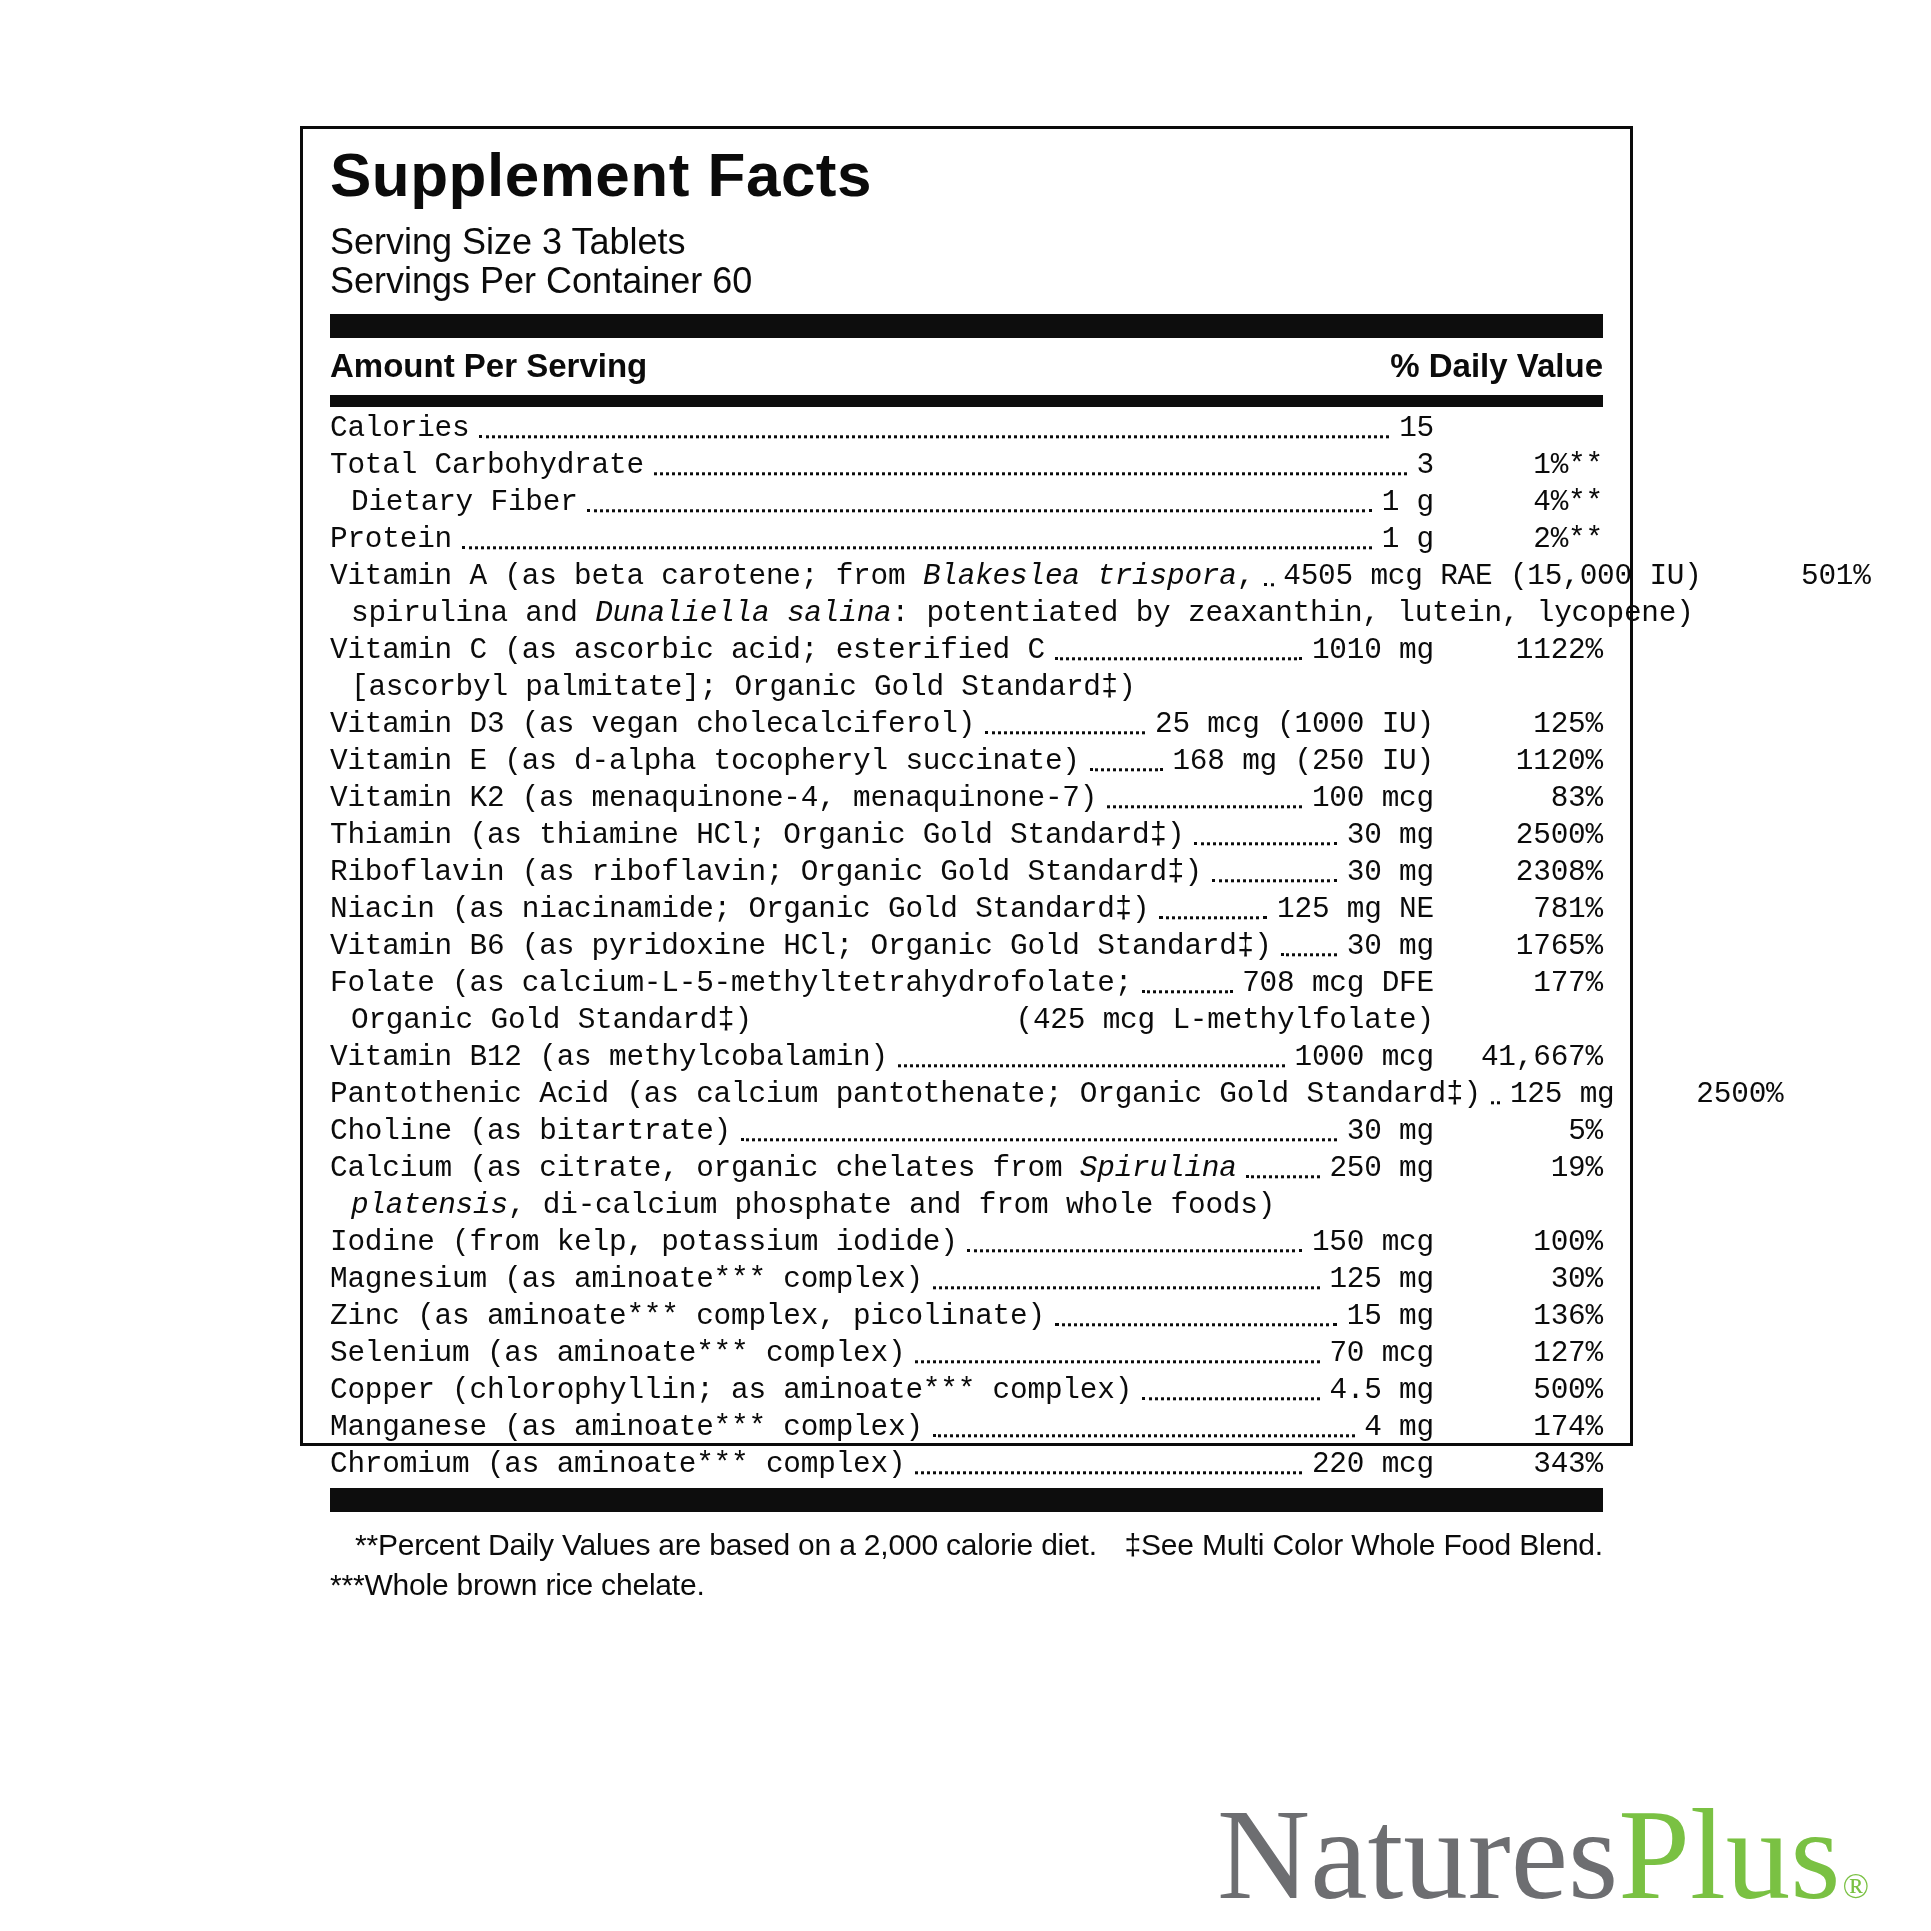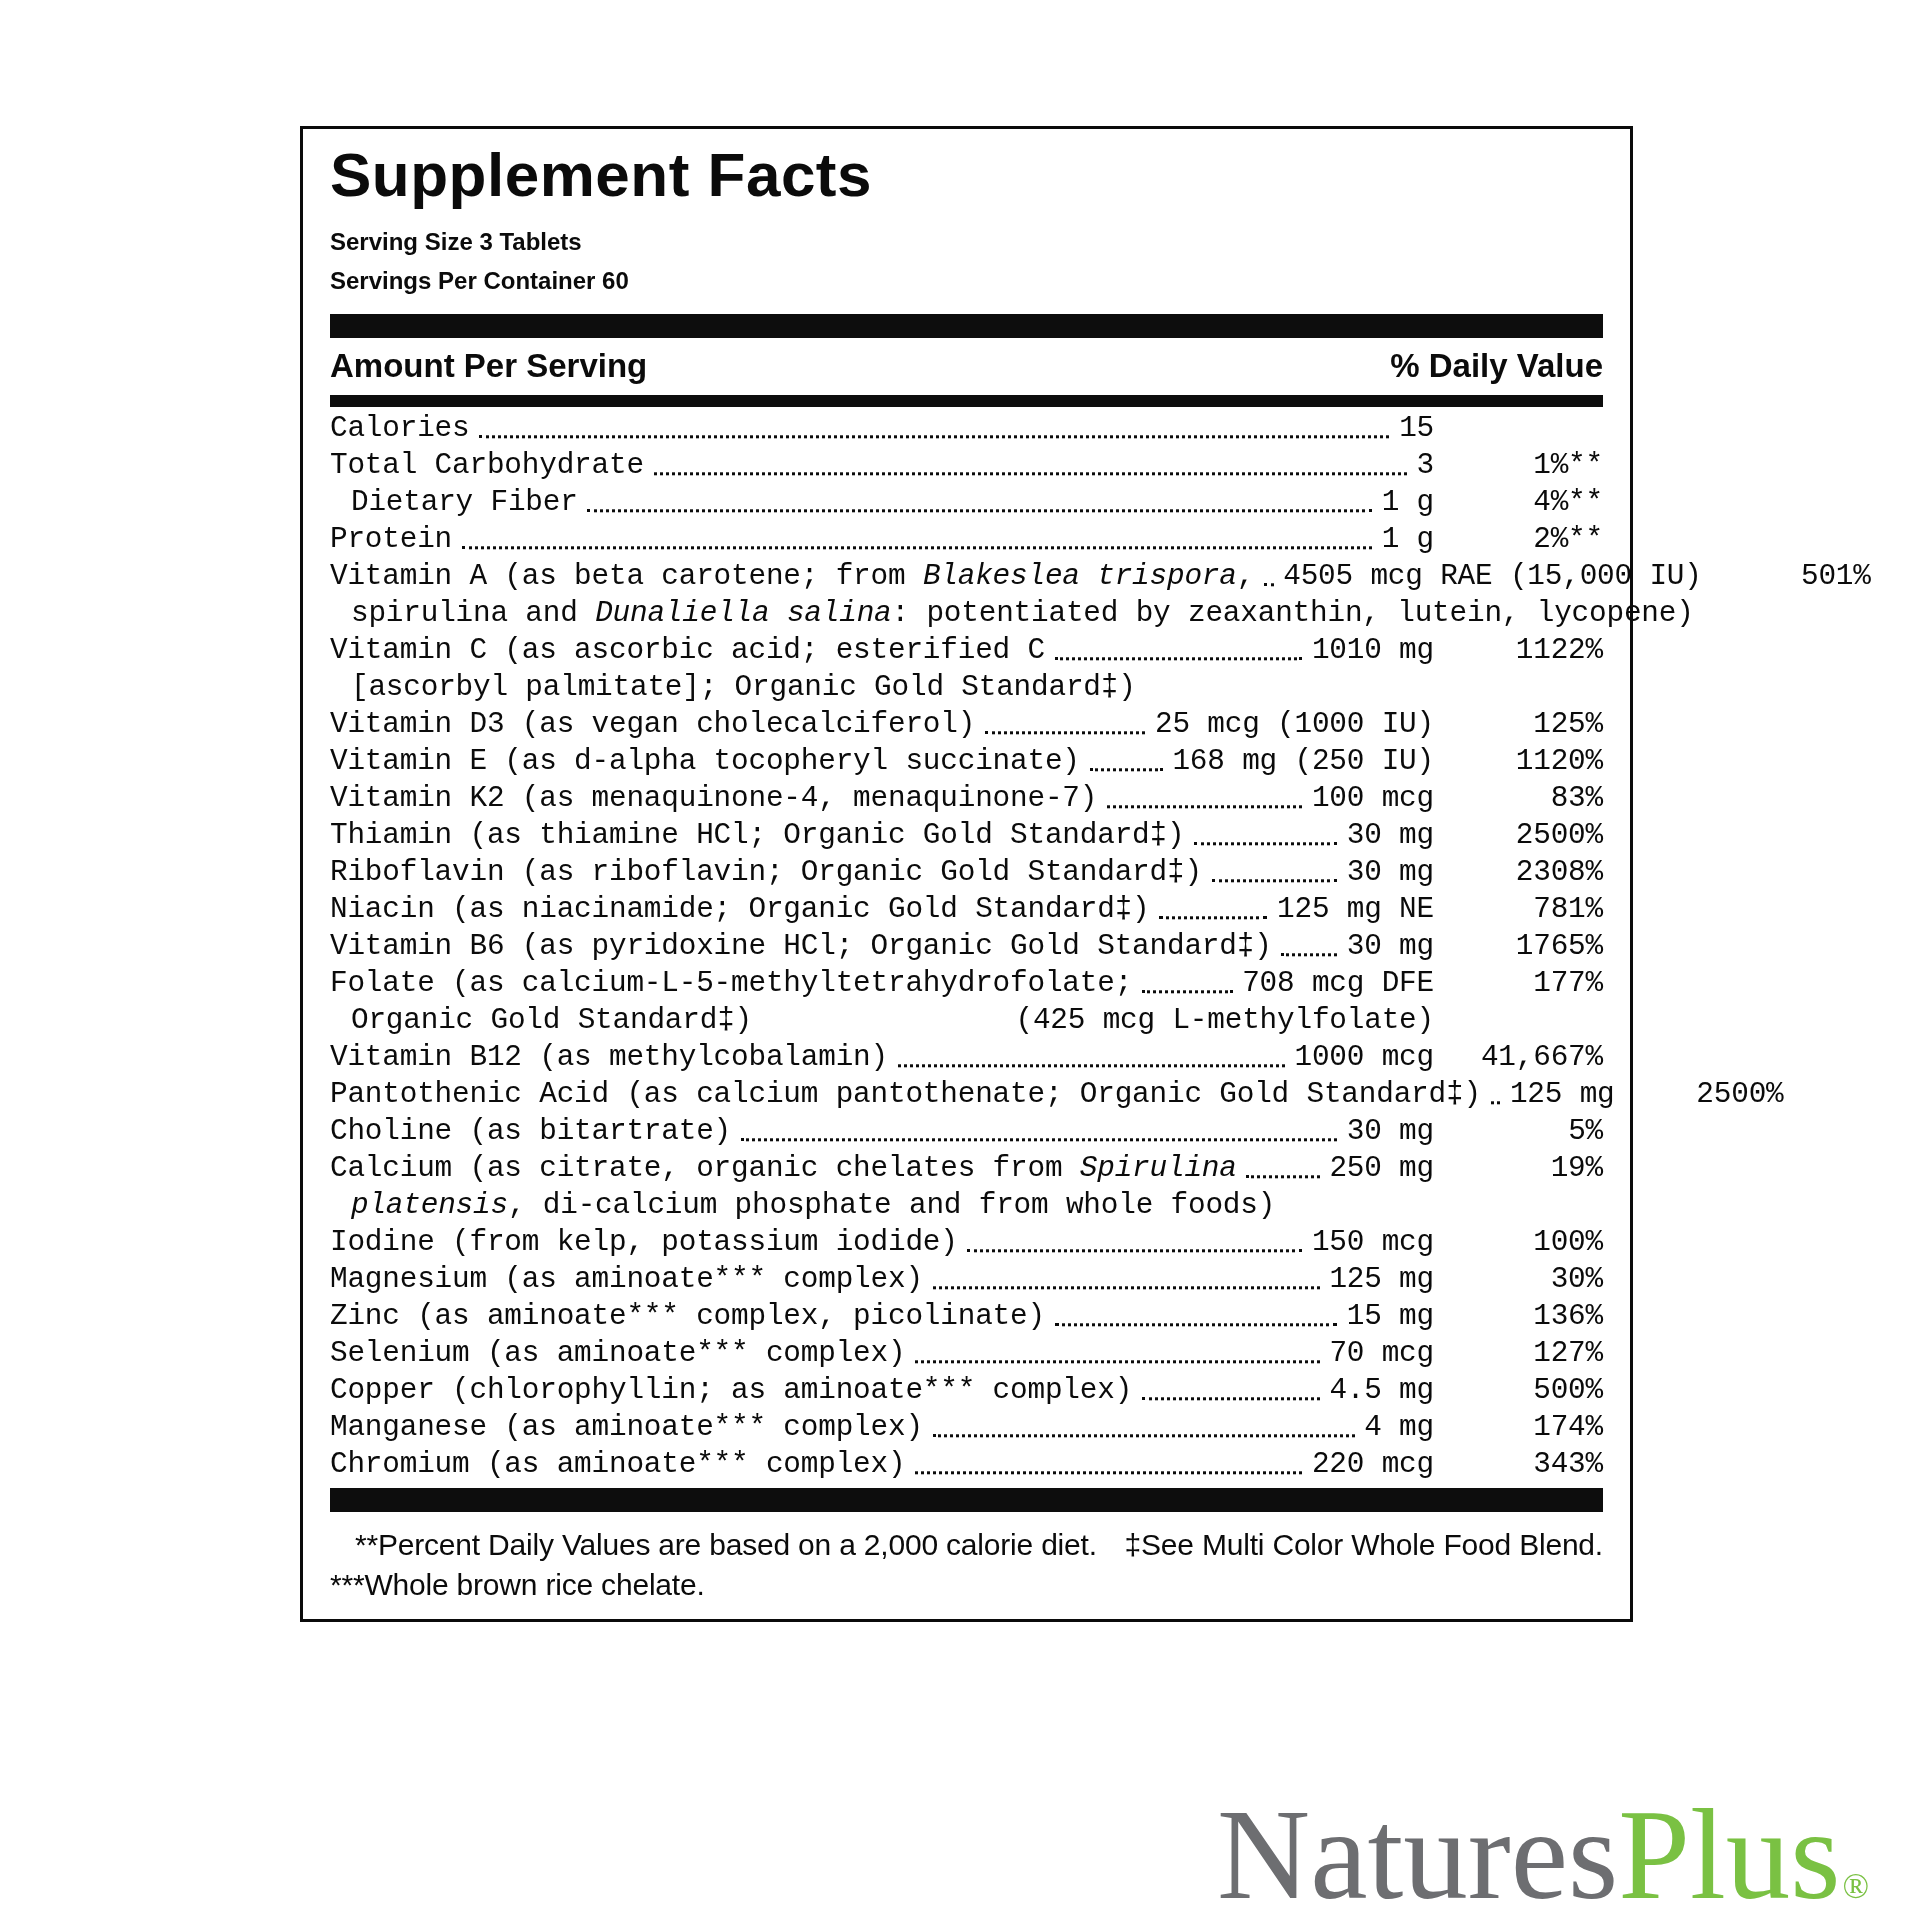--- a/index.html
+++ b/index.html
@@ -7,36 +7,36 @@
     width: 1931px; height: 1931px;
     background: #ffffff;
     font-family: "Liberation Sans", sans-serif;
     color: #0b0b0b;
     position: relative;
     overflow: hidden;
   }
   .facts-box {
     position: absolute;
     left: 300px; top: 126px;
-    width: 1333px; height: 1496px;
+    width: 1333px; height: 1320px;
     border: 3.9px solid #0b0b0b;
     box-sizing: border-box;
     padding: 9.7px 27px 0 27px;
     background: #ffffff;
   }
   .title {
     font-size: 62px;
     font-weight: bold;
     line-height: 1.0;
     letter-spacing: 0.5px;
     margin: 5.8px 0 15.4px 0;
   }
   .sub {
-    font-size: 24px;
-    font-weight: bold;
+    font-size: 36px;
+    font-weight: normal;
     line-height: 39px;
   }
   .bar { background: #0d0d0d; width: 100%; }
   .bar.thick { height: 24px; }
   .bar.mid   { height: 12.6px; }
   .bar.top-sep { margin-top: 14.5px; }
   .header-row {
     display: flex;
     justify-content: space-between;
     align-items: flex-start;

